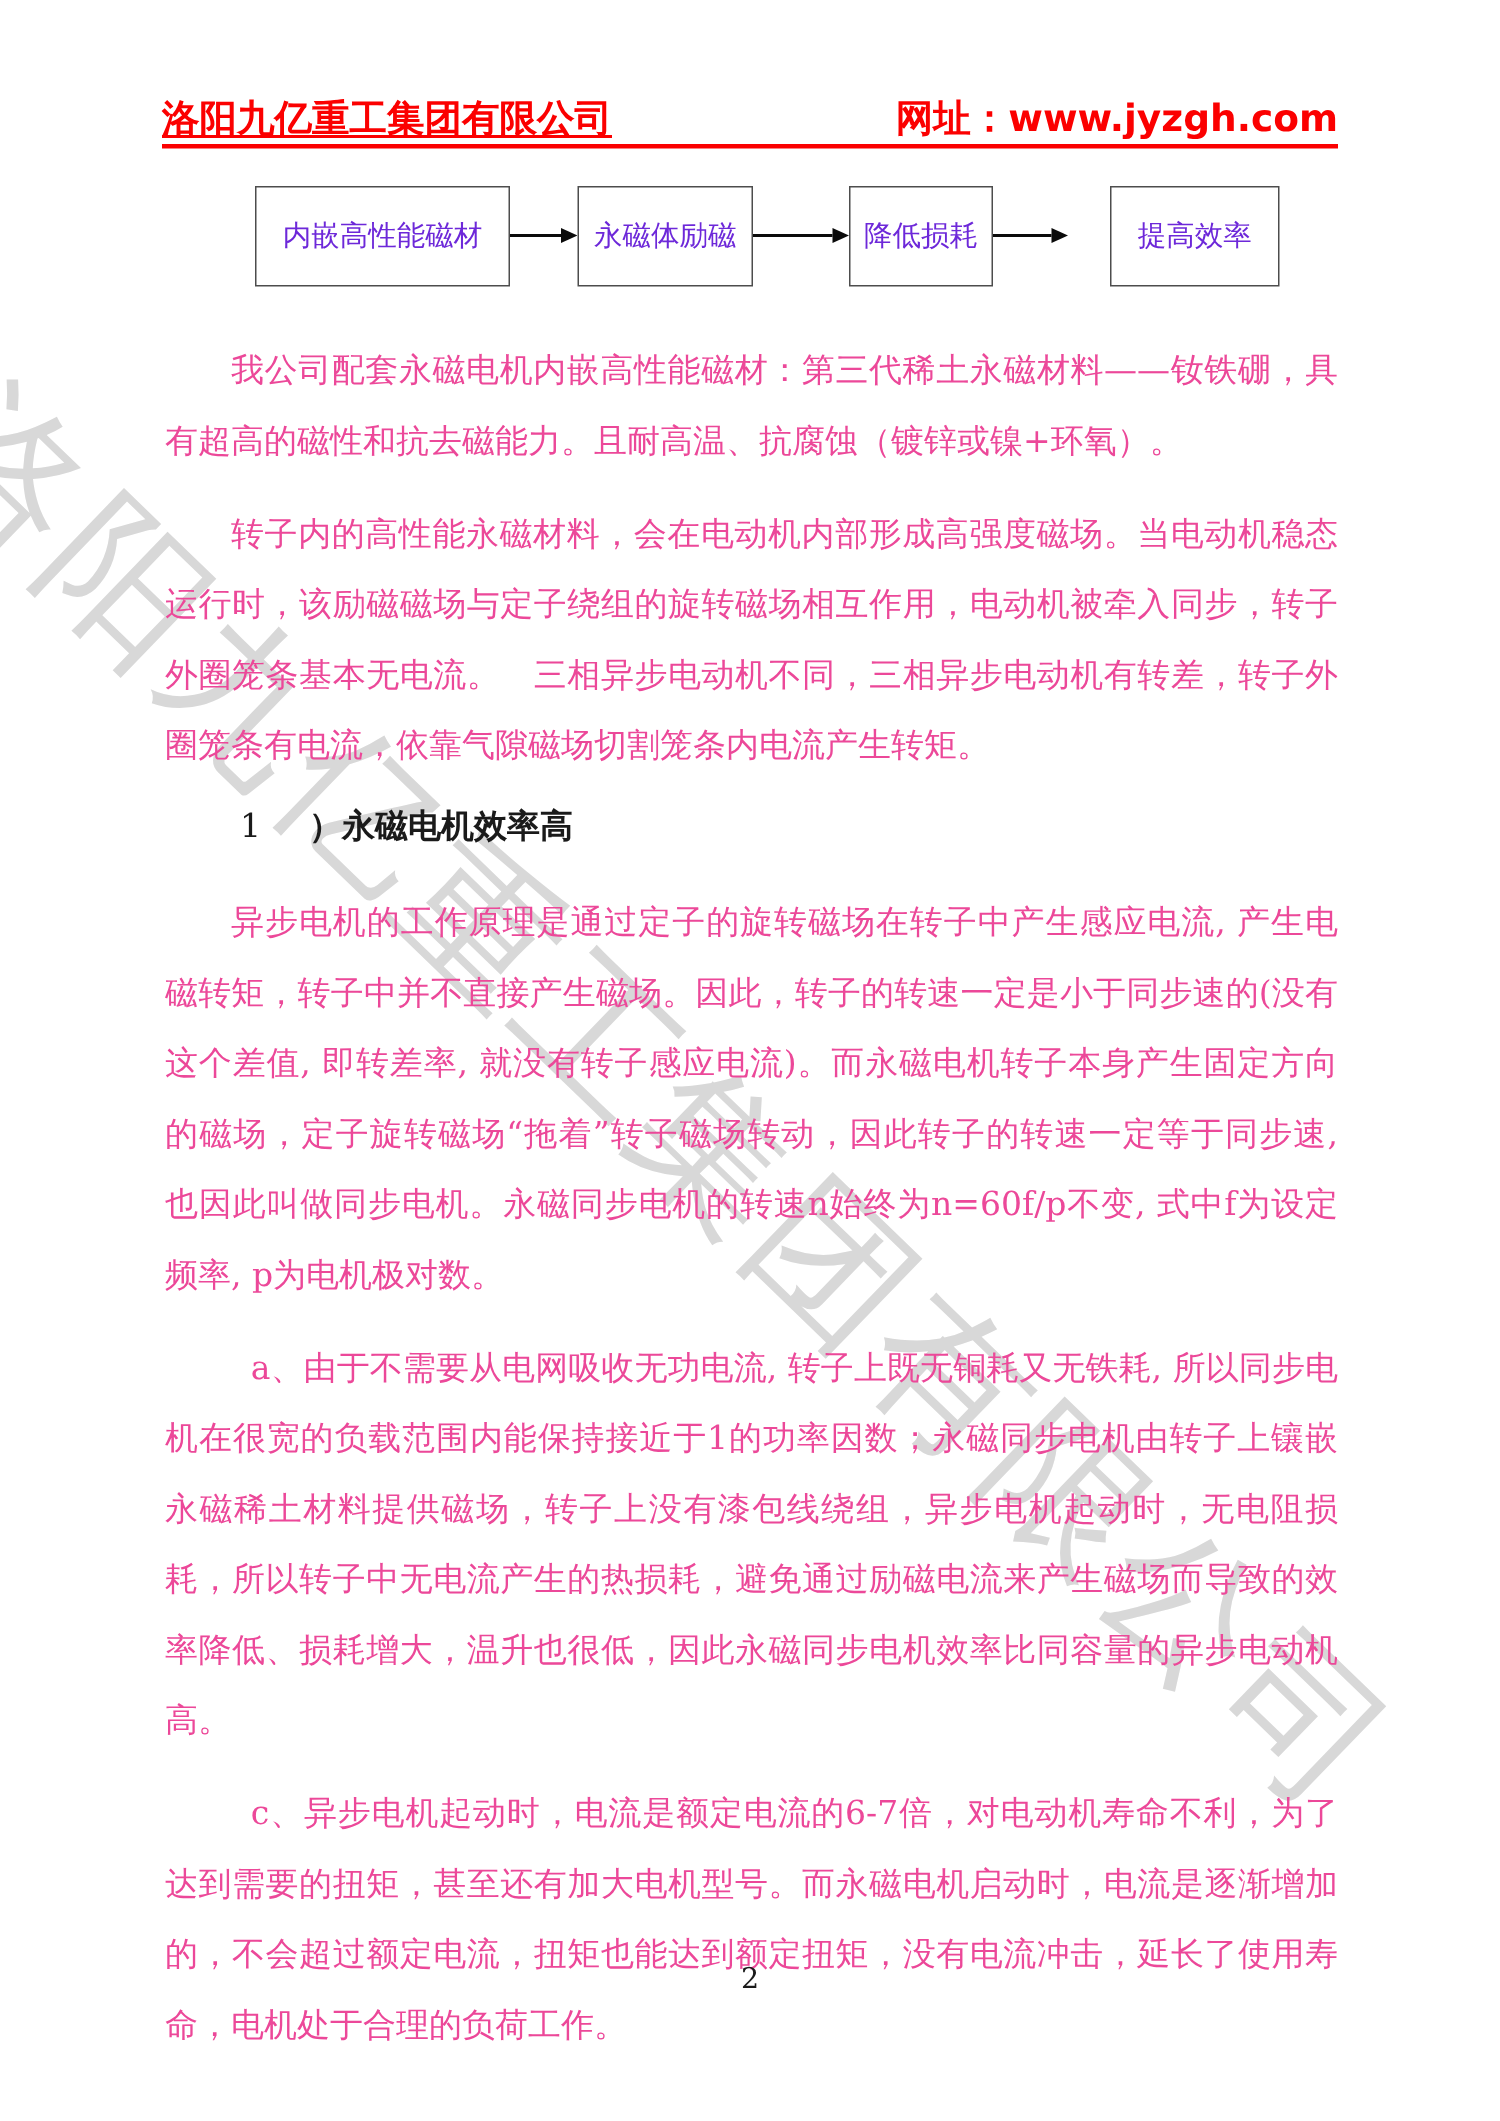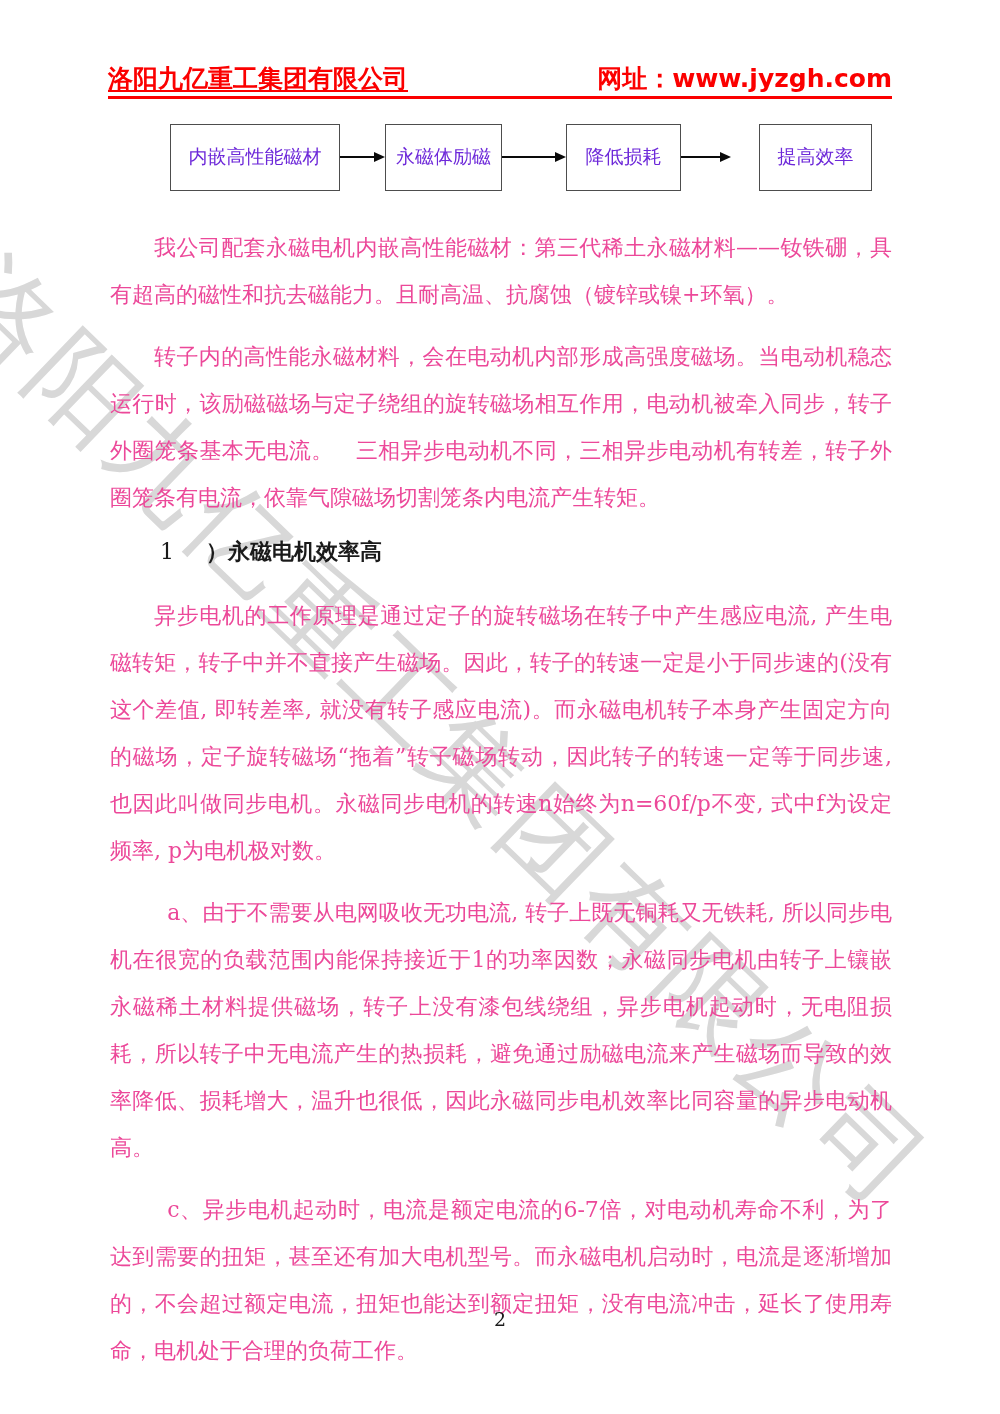--- a/index.html
+++ b/index.html
@@ -36,21 +36,21 @@
     margin: 24px 0 0 170px; height: 68px;
   }
   .fbox {
     border: 1px solid #4d4d4d; height: 67px;
     display: flex; align-items: center; justify-content: center;
     font-family: "DejaVu Serif", serif; font-size: 19px; color: #6d28d9;
     background: #ffffff; flex-shrink: 0;
   }
   .fbox.w1 { width: 170px; }
   .fbox.w2 { width: 117px; }
-  .fbox.w3 { width: 115px; }
+  .fbox.w3 { width: 96px; }
   .fbox.w4 { width: 113px; margin-left: 28px; }
   .farrow { display: flex; align-items: center; flex-shrink: 0; }
   .farrow.a1 { width: 45px; }
   .farrow.a2 { width: 64px; }
   .farrow.a3 { width: 50px; }
   .farrow .line { flex: 1; height: 2px; background: #0a0a0a; }
   .farrow .head {
     width: 0; height: 0;
     border-left: 11px solid #0a0a0a;
     border-top: 5px solid transparent;

